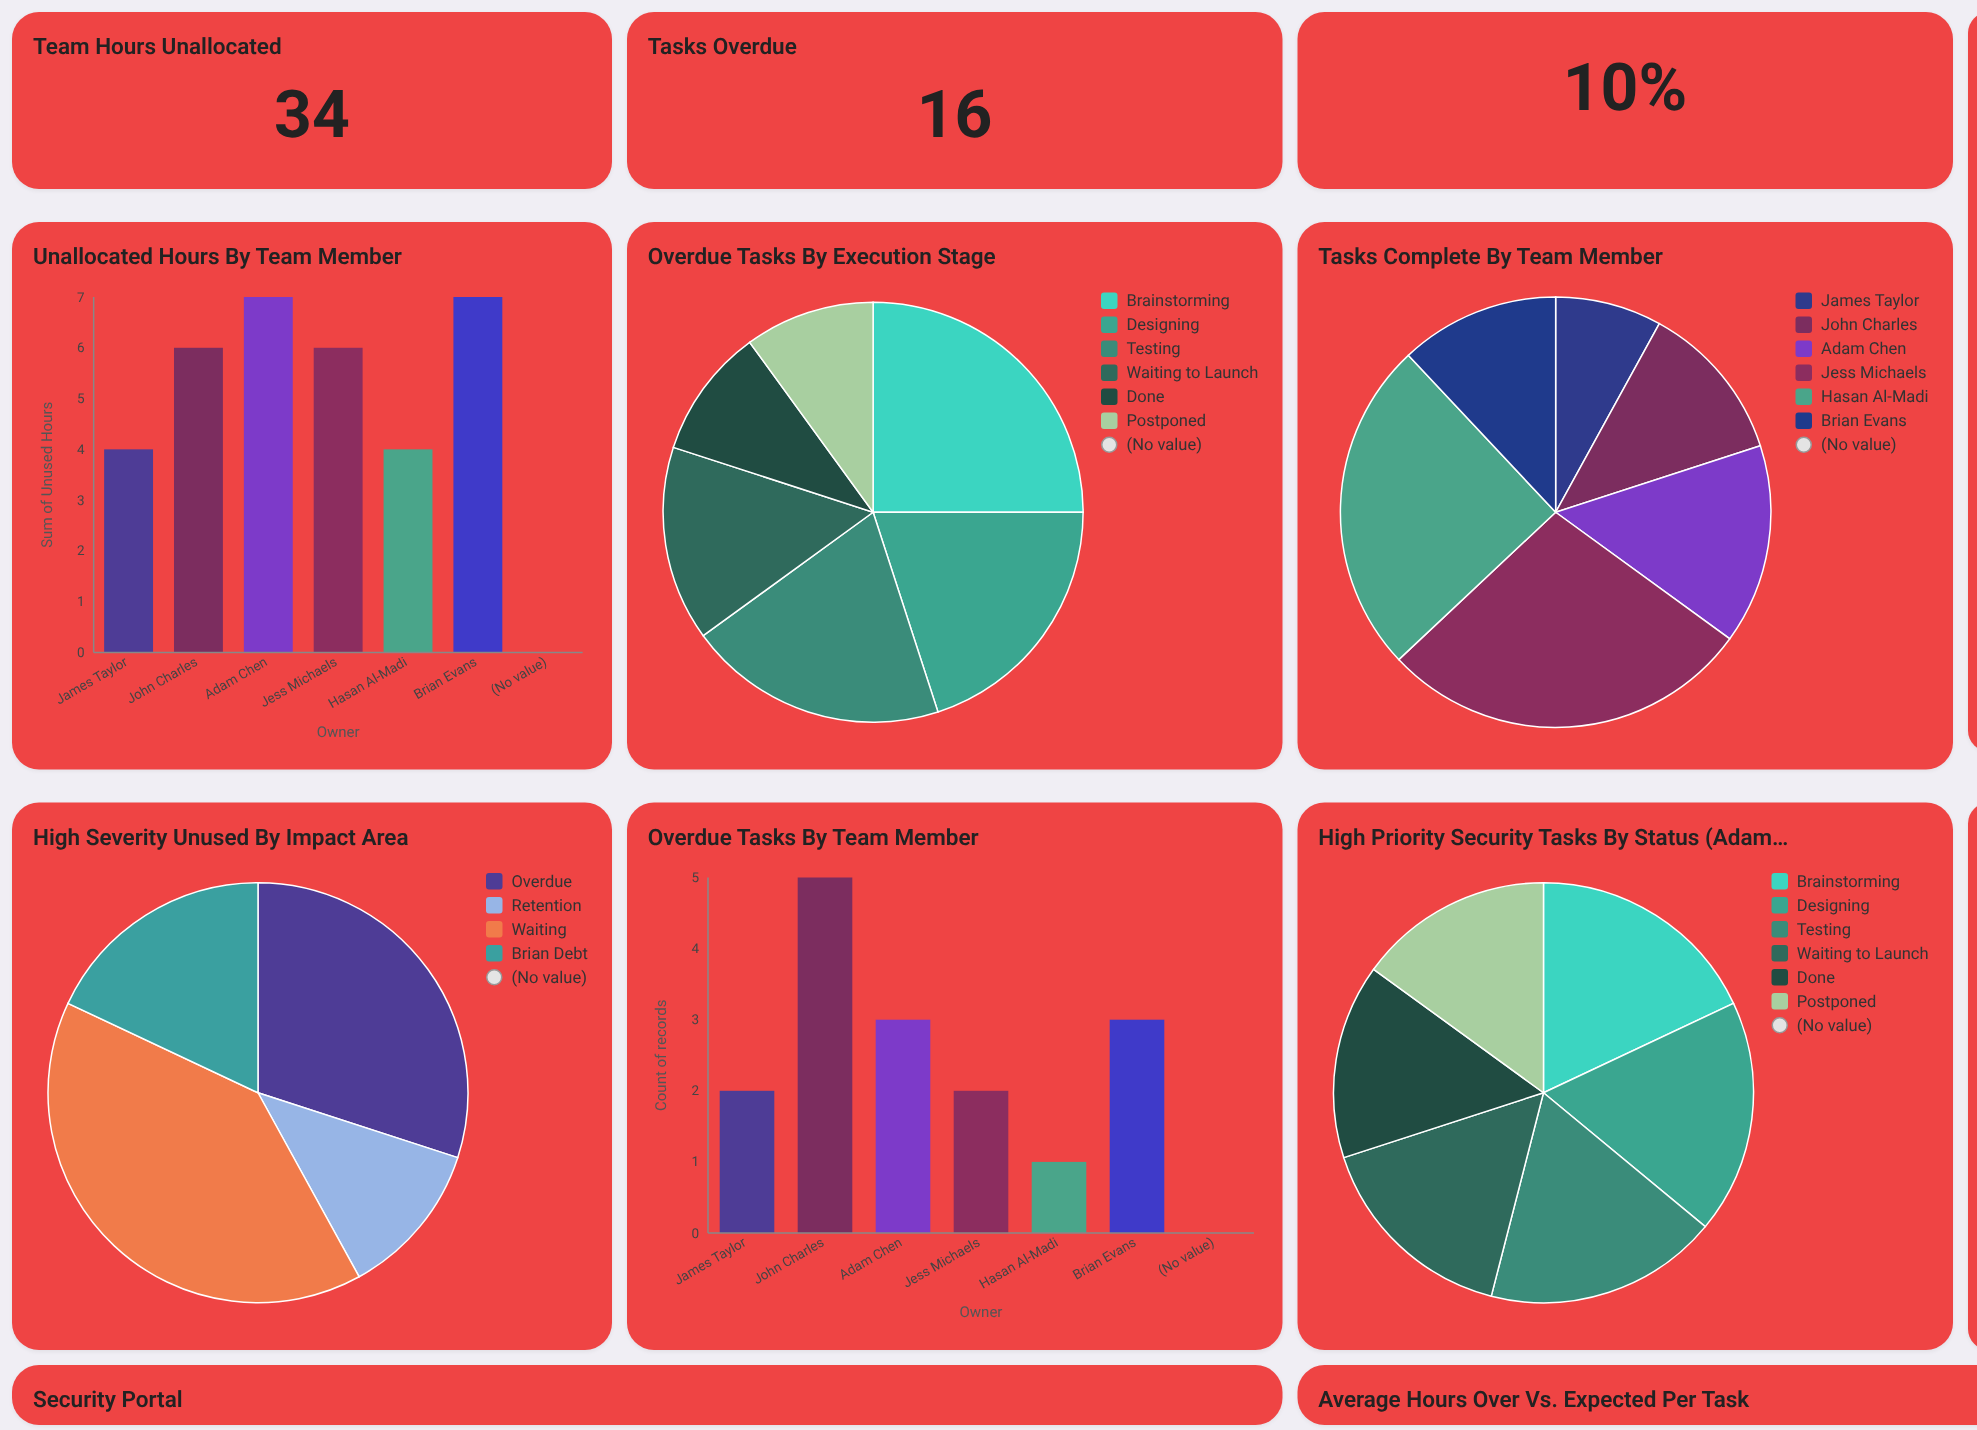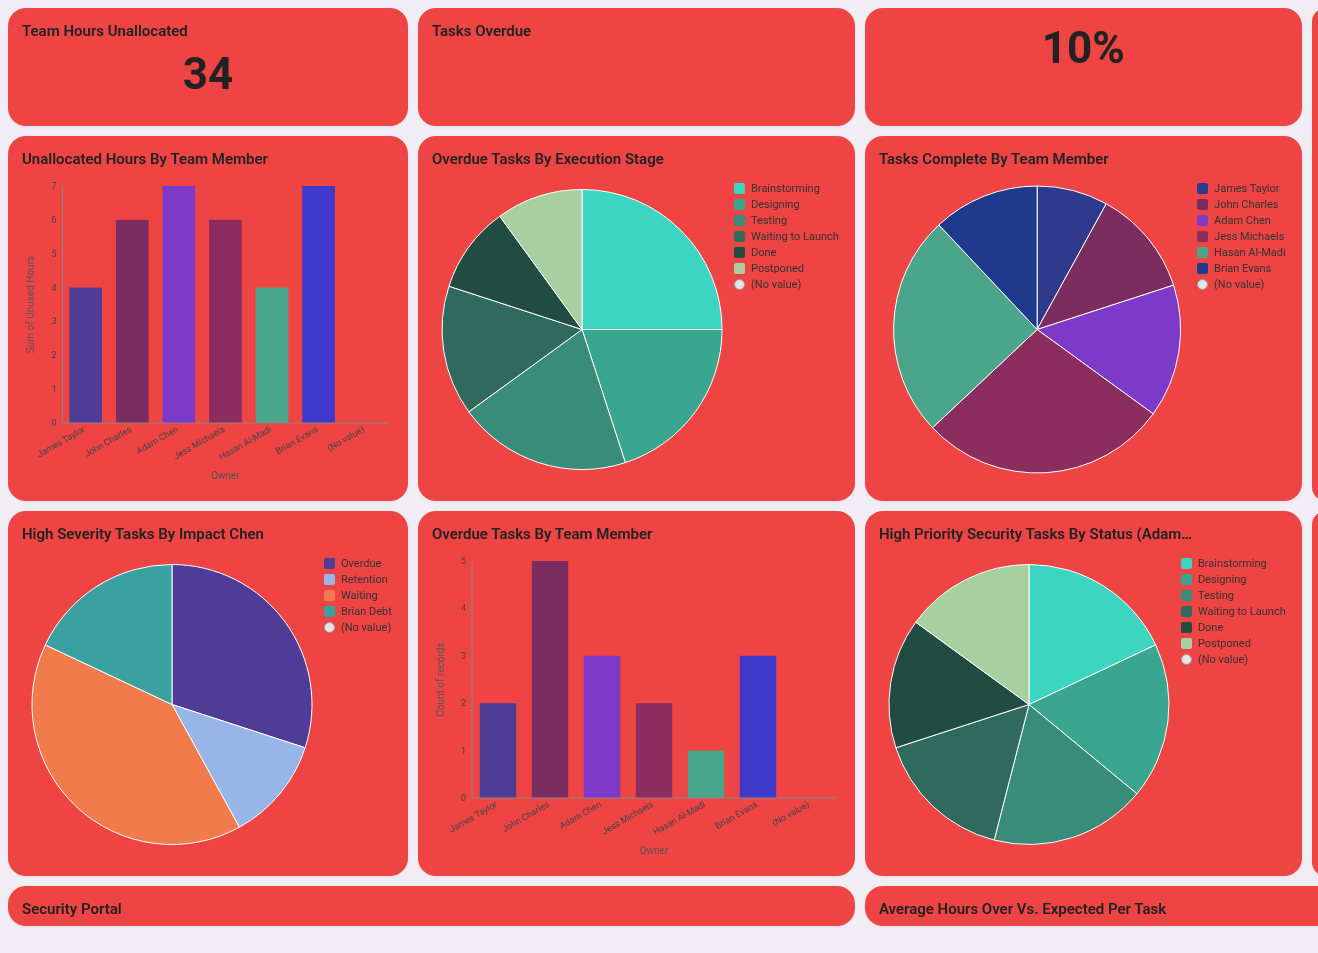--- a/index.html
+++ b/index.html
@@ -25,24 +25,25 @@
 .card-title {
   font-weight: 600;
   font-size: 15px;
   color: #222;
   margin-bottom: 8px;
 }
 .kpi-value {
   font-size: 44px;
   font-weight: 700;
   text-align: center;
+  margin-top: 10px;
   color: #222;
 }
 .card.kpi { height: 118px; }
-.card.chart-card { height: 365px; }
+.card.chart-card { height: 365px; margin-top: 12px; }
 .card.bottom-card { height: 40px; }
 .span-2 { grid-column: span 2; }
 
 
 .chart-wrap { display:flex; height: calc(100% - 30px); }
 .chart-plot { flex:1; position:relative; }
 .legend { font-size:11px; padding:6px 2px; }
 .legend-item { display:flex; align-items:center; gap:6px; margin-bottom:3px; white-space:nowrap;}
 .legend-swatch { width:11px; height:11px; border-radius:2px; }
 .legend-swatch.circle { border-radius:50%; border:1px solid #999; }
@@ -56,20 +57,21 @@
 <body>
 
 <div class="grid">
 
   <div class="card kpi">
     <div class="card-title">Team Hours Unallocated</div>
     <div class="kpi-value">34</div>
   </div>
   <div class="card kpi">
     <div class="card-title">Tasks Overdue</div>
+    <div class="kpi-value">16</div>
   </div>
   <div class="card kpi">
     <div class="kpi-value">10%</div>
   </div>
 
   <div class="card summary-card">
     
     
 
     
@@ -194,21 +196,21 @@
           </div>
           <div class="legend-item">
             <span class="legend-swatch circle" style="background: rgb(228, 228, 228);"></span>
             <span>(No value)</span>
           </div>
         </div>
     </div>
   </div>
 
   <div class="card chart-card">
-    <div class="card-title">High Severity Tasks By Impact Chen</div>
+    <div class="card-title">High Severity Unused By Impact Area</div>
     <div class="chart-wrap">
       <svg class="chart-plot" viewBox="0 0 300 307">
           <path d="M150 153.5 L150 13.5 A140 140 0 0 1 283.1479122813215 196.76237921249265 Z" fill="#4e3c96" stroke="#fff" stroke-width="1"></path>
           <path d="M150 153.5 L283.1479122813215 196.76237921249265 A140 140 0 0 1 217.44551437424013 276.1829352061409 Z" fill="#97b5e6" stroke="#fff" stroke-width="1"></path>
           <path d="M150 153.5 L217.44551437424013 276.1829352061409 A140 140 0 0 1 23.324212654757275 93.89089918088982 Z" fill="#f17b4a" stroke="#fff" stroke-width="1"></path>
           <path d="M150 153.5 L23.324212654757275 93.89089918088982 A140 140 0 0 1 149.99999999999997 13.5 Z" fill="#3aa0a0" stroke="#fff" stroke-width="1"></path>
         </svg>
       <div class="legend">
           <div class="legend-item">
             <span class="legend-swatch" style="background: rgb(78, 60, 150);"></span>

